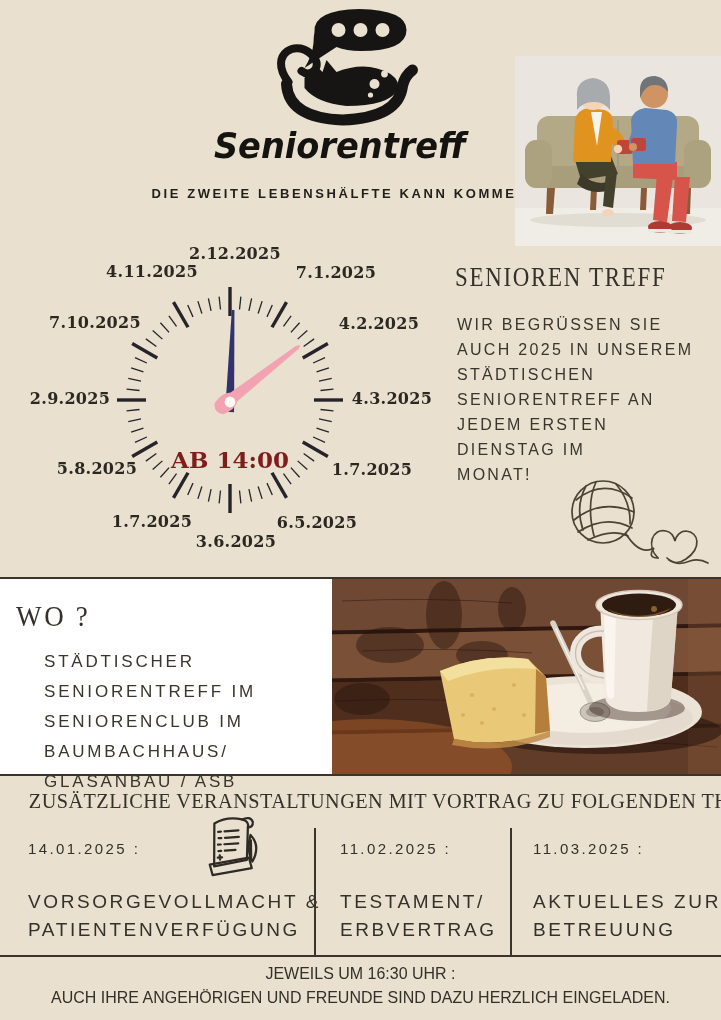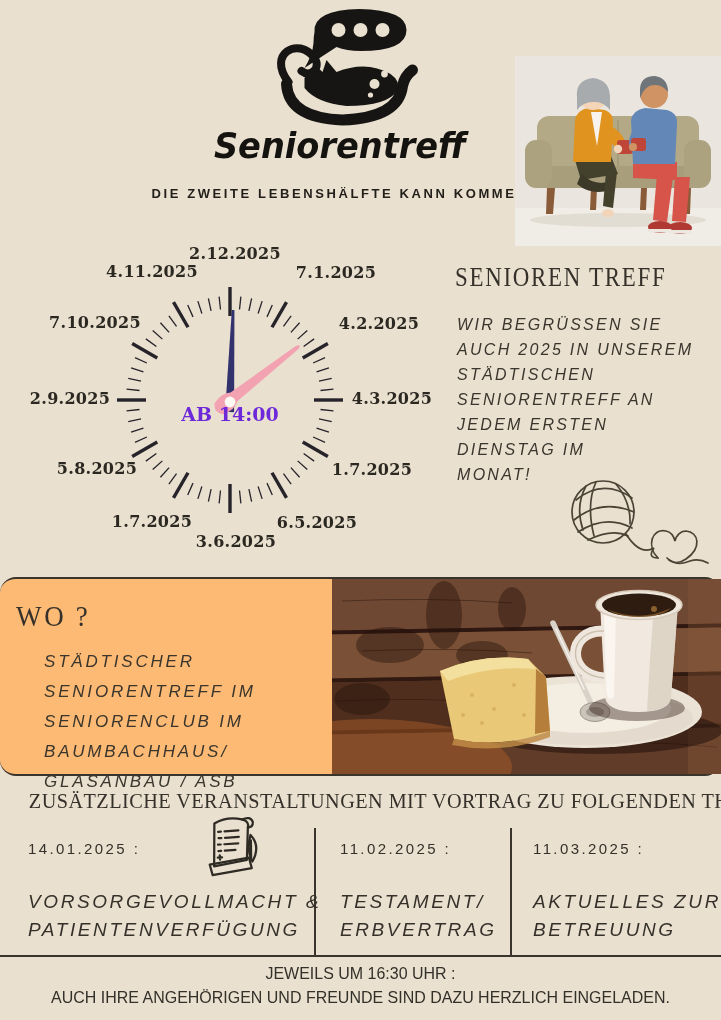--- a/index.html
+++ b/index.html
@@ -1,21 +1,21 @@
 <!DOCTYPE html>
 <html><head>
 <meta charset="utf-8">
 <style>
   html,body{margin:0;padding:0;background:#cfc8ba;}
   #poster{
     position:relative;width:721px;height:1020px;margin:0 auto;
     background:#e9e0cf;color:#2f2b24;overflow:hidden;
     font-family:"Liberation Sans",sans-serif;
   }
-  .prewrap{white-space:pre-line;font-style:italic;}
+  .prewrap{white-space:pre-line;}
 
   
   .logo-art{position:absolute;left:252px;top:6px;width:180px;height:120px;}
   .logo-title{
     position:absolute;left:150px;top:126px;width:380px;text-align:center;
     font-family:"DejaVu Sans",sans-serif;font-weight:bold;font-style:italic;
     font-size:35px;letter-spacing:0px;color:#151310;transform:scaleX(.96);
   }
   .tagline{
     position:absolute;left:100px;top:186px;width:480px;text-align:center;
@@ -28,42 +28,42 @@
   .dl{
     position:absolute;transform:translate(-50%,-50%);white-space:nowrap;
     font-family:"DejaVu Serif","Liberation Serif",serif;font-weight:bold;
     font-size:16px;color:#2b2822;letter-spacing:.3px;
   }
   .d0{left:235px;top:253px}.d1{left:336px;top:272px}.d2{left:379px;top:323px}
   .d3{left:392px;top:398px}.d4{left:372px;top:469px}.d5{left:317px;top:522px}
   .d6{left:236px;top:541px}.d7{left:152px;top:521px}.d8{left:97px;top:468px}
   .d9{left:70px;top:398px}.d10{left:95px;top:322px}.d11{left:152px;top:271px}
   .ab{
-    position:absolute;left:230px;top:414px;transform:translate(-50%,-50%);
+    position:absolute;left:230px;top:459px;transform:translate(-50%,-50%);
     font-family:"DejaVu Serif","Liberation Serif",serif;font-weight:bold;
-    font-size:19px;color:#6d28d9;
+    font-size:23px;color:#7f1d1d;
   }
 
   
   .intro-title{
     position:absolute;left:455px;top:262px;
     font-family:"Liberation Serif",serif;font-weight:400;font-size:27px;
     letter-spacing:2px;color:#35312a;transform:scaleX(.85);transform-origin:left;
     white-space:nowrap;
   }
   .intro-body{
     position:absolute;left:457px;top:312px;width:250px;
     font-size:16px;letter-spacing:2.3px;line-height:25px;color:#3a352d;
   }
   .yarn{position:absolute;left:556px;top:470px;width:155px;height:98px;}
 
   
   .band{
     position:absolute;left:0;top:577px;width:721px;height:195px;
-    background:#fdba74;border-top:2px solid #39342c;border-bottom:2px solid #39342c;border-radius:16px;
+    background:#ffffff;border-top:2px solid #39342c;border-bottom:2px solid #39342c;
   }
   .wo-title{
     position:absolute;left:16px;top:20px;
     font-family:"Liberation Serif",serif;font-weight:400;font-size:30px;
     letter-spacing:3px;color:#35312a;transform:scaleX(.9);transform-origin:left;
   }
   .wo-body{
     position:absolute;left:44px;top:68px;width:280px;
     font-size:17px;letter-spacing:2.8px;line-height:30px;color:#3a352d;
   }

